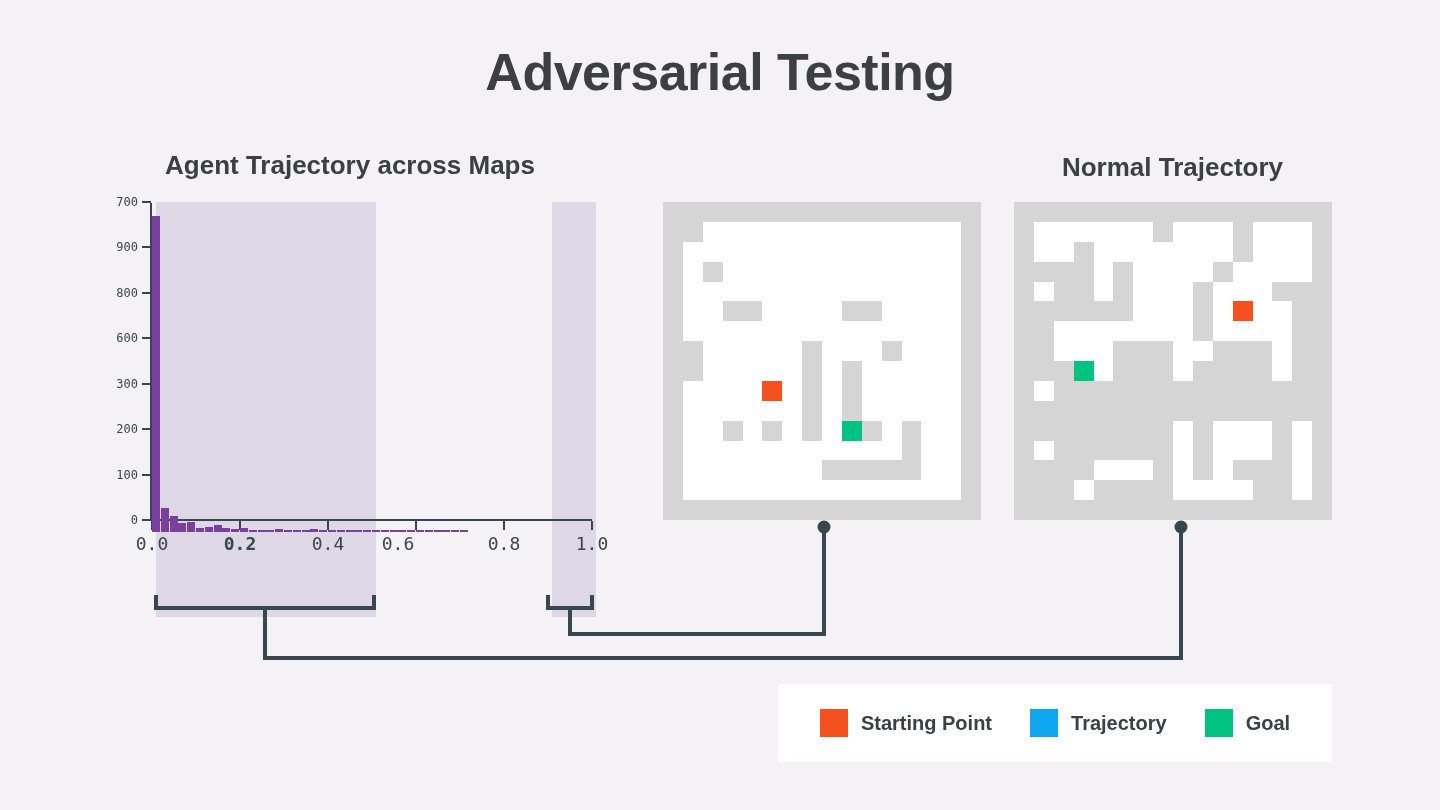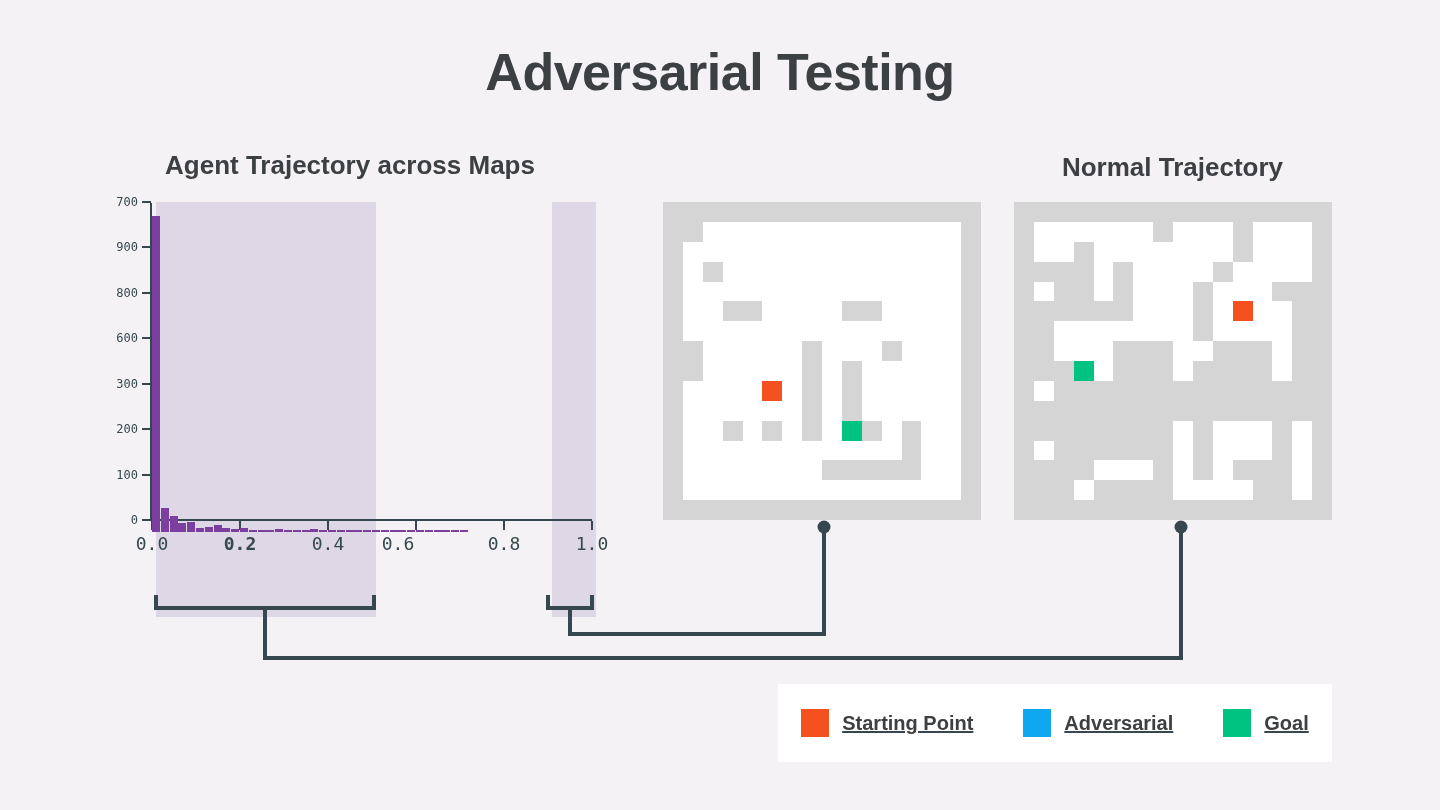--- a/index.html
+++ b/index.html
@@ -72,22 +72,21 @@
   .cell.start{background:#F4511E;}
   .cell.goal{background:#00C281;}
 
   
   #connectors{position:absolute;left:0;top:0;width:1440px;height:810px;pointer-events:none;}
 
   
   #legend{
     position:absolute;left:778px;top:684px;width:554px;height:78px;
     background:#FFFFFF;display:flex;align-items:center;justify-content:center;
-    gap:50px;
-    text-decoration:underline;
+    gap:38px;
   }
   .legend-item{display:flex;align-items:center;gap:13px;}
   .legend-swatch{width:28px;height:28px;display:block;}
   .legend-label{font-size:20px;font-weight:700;color:#3C4043;white-space:nowrap;}
 </style>
 </head>
 <body>
 
 <div id="stage">
 
@@ -257,21 +256,21 @@
     <circle cx="824" cy="527" r="6.5" fill="#37474F"></circle>
   </svg>
 
   <div id="legend">
       <div class="legend-item">
         <span class="legend-swatch" style="background: rgb(244, 81, 30);"></span>
         <span class="legend-label">Starting Point</span>
       </div>
       <div class="legend-item">
         <span class="legend-swatch" style="background: rgb(15, 167, 240);"></span>
-        <span class="legend-label">Adversarial</span>
+        <span class="legend-label">Trajectory</span>
       </div>
       <div class="legend-item">
         <span class="legend-swatch" style="background: rgb(0, 194, 129);"></span>
         <span class="legend-label">Goal</span>
       </div>
     </div>
 
 </div>
 
 </body></html>

